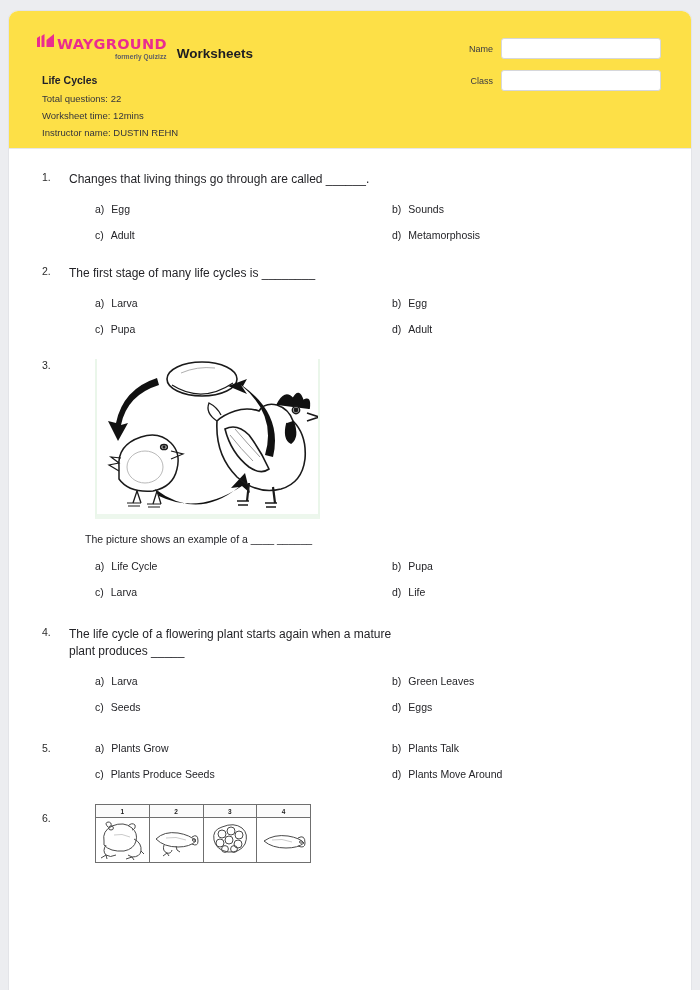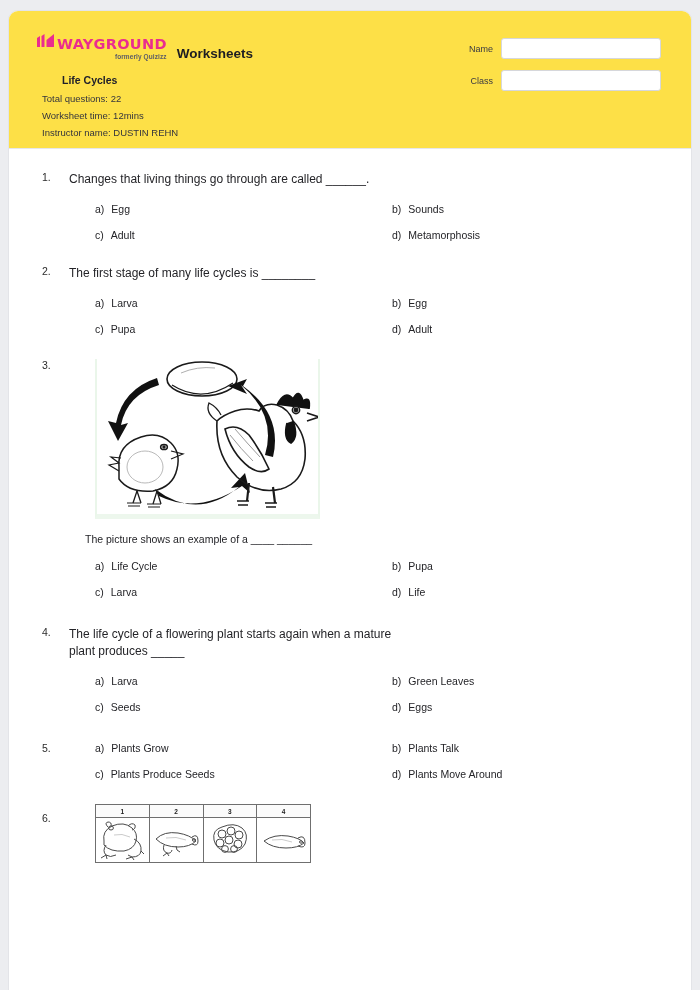--- a/index.html
+++ b/index.html
@@ -75,21 +75,20 @@
   .meta {
     position: absolute;
     left: 33px;
     top: 63px;
   }
   .meta-title {
     font-size: 10.5px;
     font-weight: bold;
     color: #20202a;
     margin-bottom: 7px;
-    margin-left: 20px;
   }
   .meta-line {
     font-size: 9.5px;
     color: #34343c;
     margin-bottom: 6px;
   }
 
   .fields {
     position: absolute;
     right: 30px;

